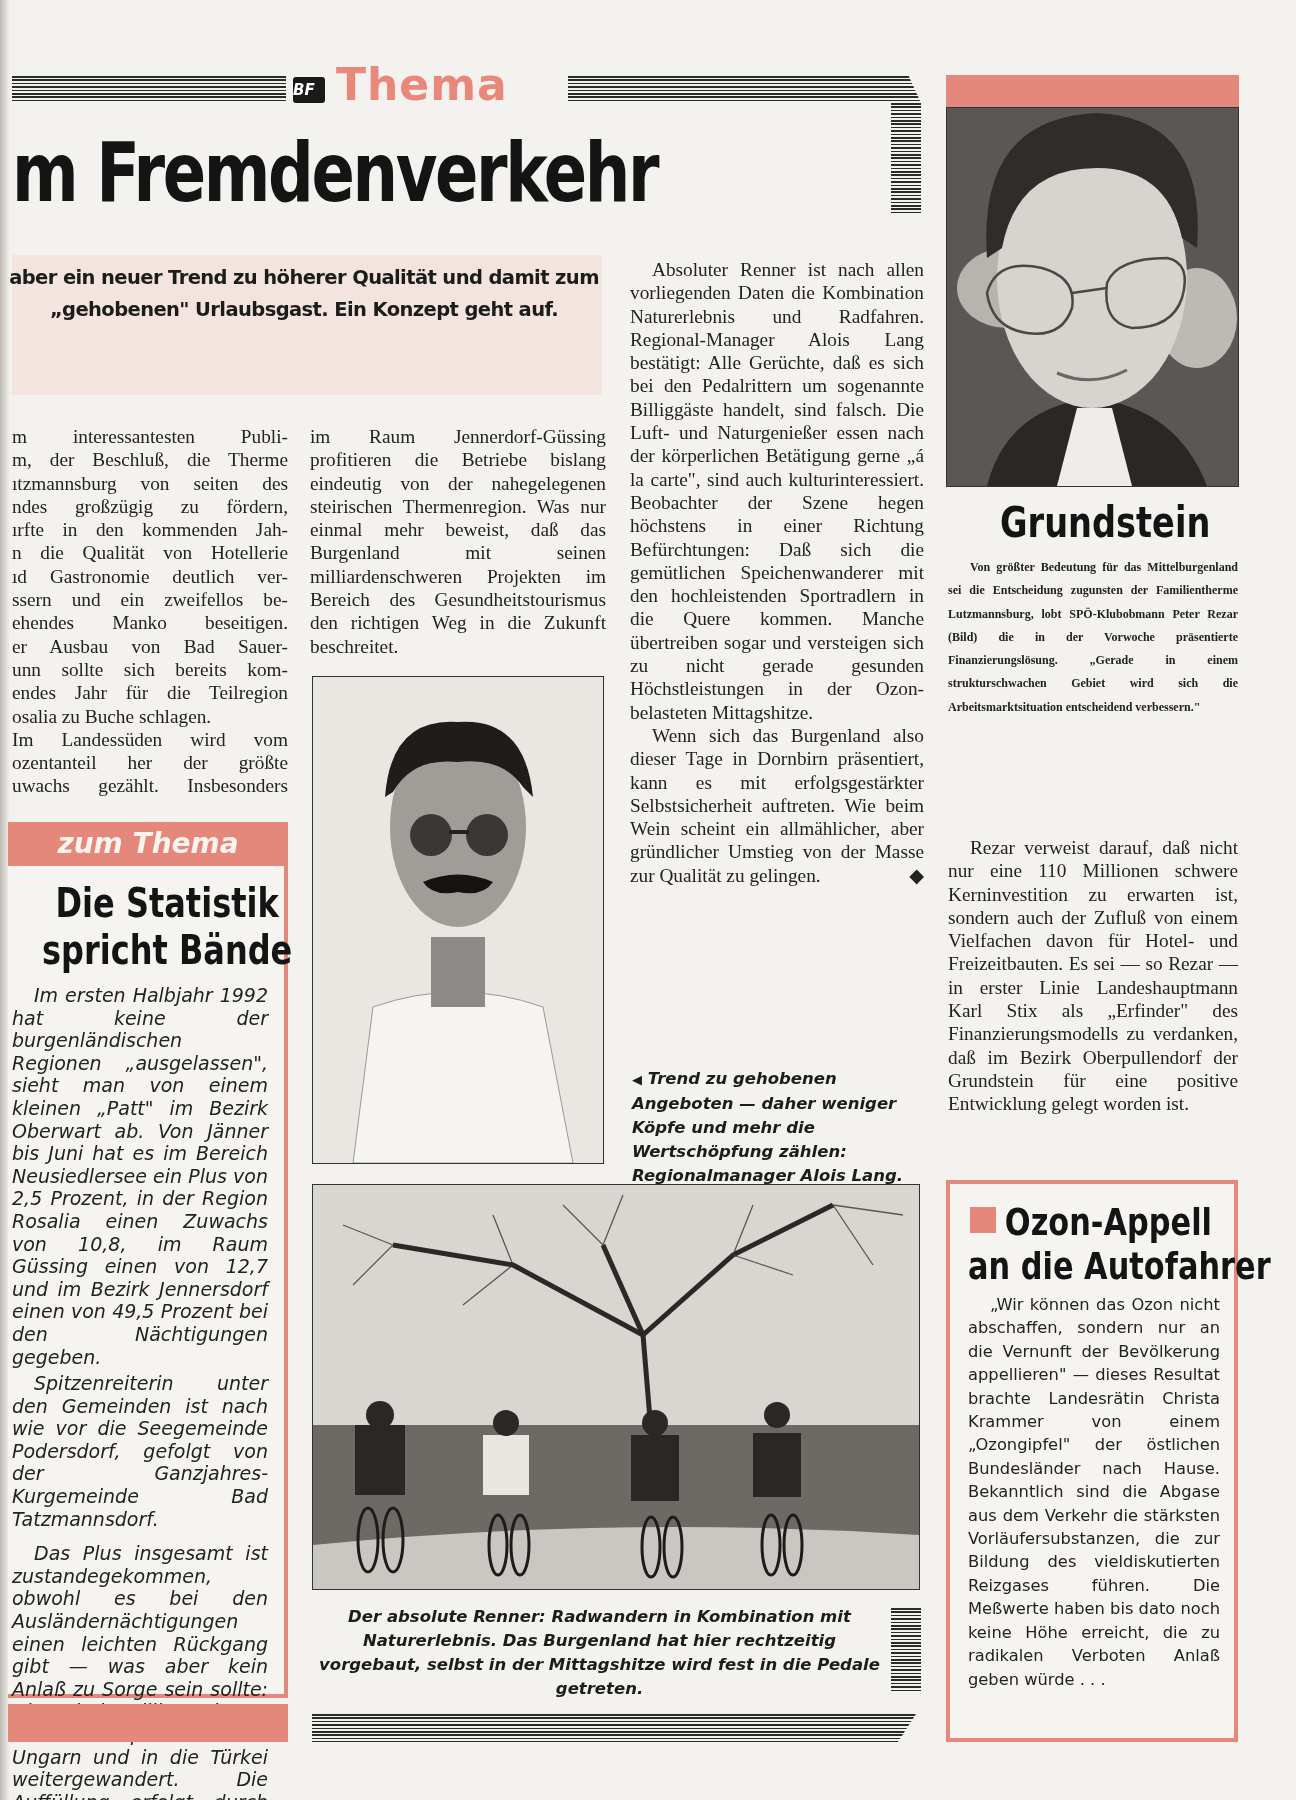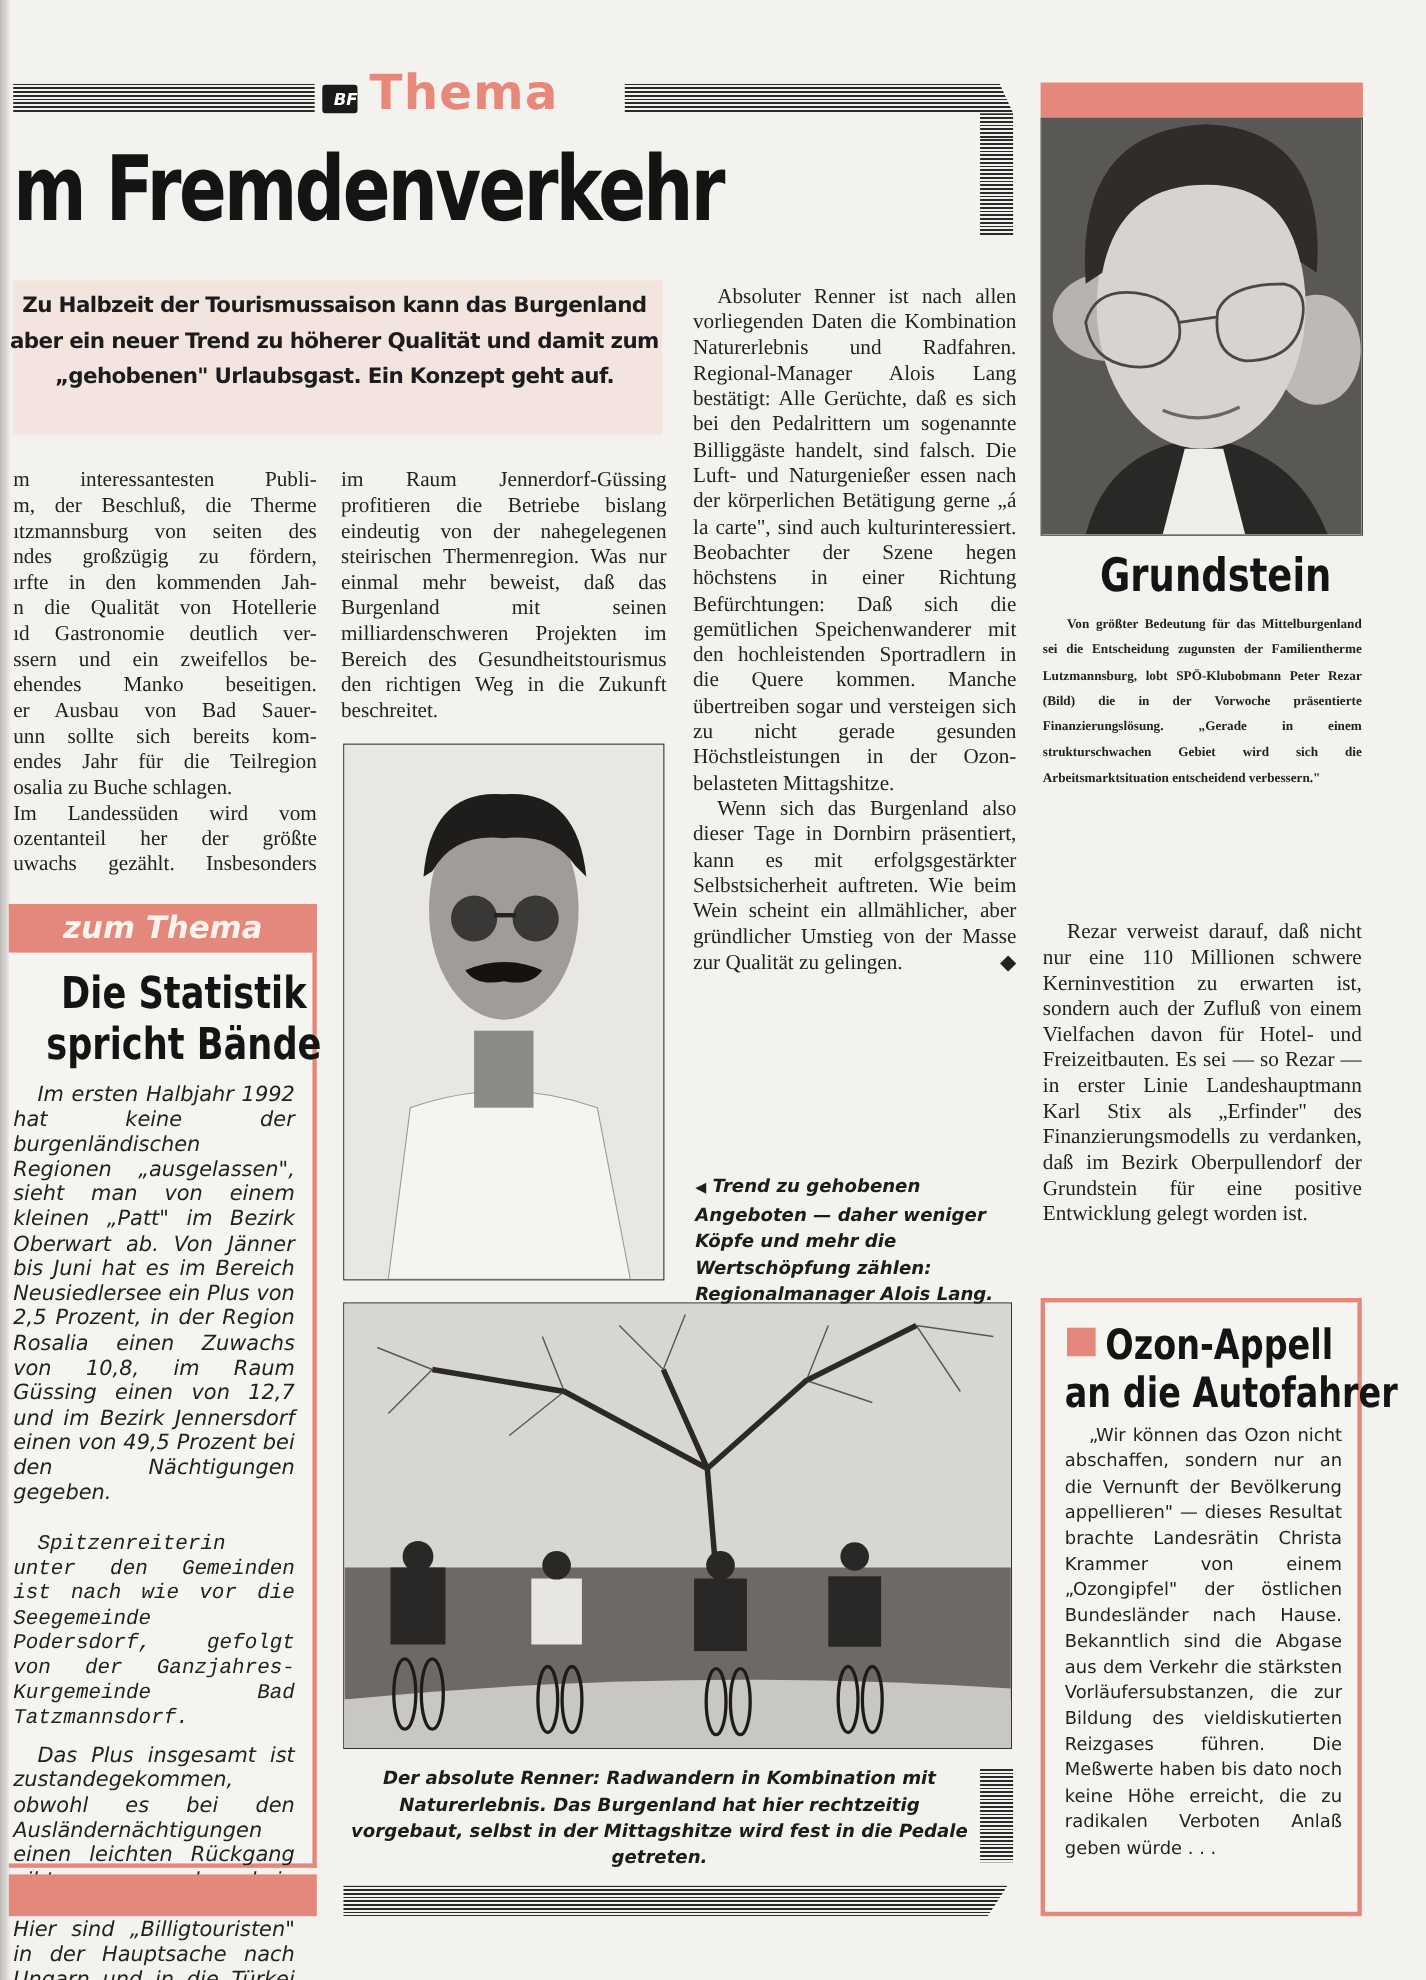--- a/index.html
+++ b/index.html
@@ -16,21 +16,21 @@
     background: repeating-linear-gradient(to bottom, #2a2a2a 0 1.6px, transparent 1.6px 3.4px);
   }
   
   .thema-title {
     font-family:"DejaVu Sans", sans-serif; font-weight:bold; color:#e8887a;
     font-size:44px; letter-spacing:1px; line-height:46px;
   }
   .bf-logo {
     background:#1a1a1a; color:#fff; font-family:"DejaVu Sans", sans-serif;
     font-weight:bold; font-style:italic; font-size:15px; line-height:26px;
-    text-align:right; border-radius:3px;
+    text-align:left; border-radius:3px;
   }
   .headline {
     font-family:"DejaVu Sans", sans-serif; font-weight:bold; font-size:82px;
     letter-spacing:-3px; line-height:90px; color:#141414;
     transform:scaleX(0.78); transform-origin:left top; white-space:nowrap;
   }
   .lead {
     font-family:"DejaVu Sans", sans-serif; font-weight:bold; font-size:19.5px;
     line-height:32px; text-align:center; color:#1c1c1c; letter-spacing:-0.6px;
   }
@@ -70,21 +70,20 @@
 <div class="abs thema-title" style="left:336px;top:62px;">Thema</div>
 <div class="abs stripes-h" style="left:568px;top:76px;width:312px;height:27px;"></div>
 <div class="abs" style="left:880px;top:76px;width:0;height:0;border-left:16px solid transparent;"></div>
 <div class="abs stripes-v" style="left:891px;top:103px;width:30px;height:112px;"></div>
 <div class="abs" style="left:880px;top:76px;width:41px;height:27px;background:repeating-linear-gradient(to bottom,#2a2a2a 0 1.6px,transparent 1.6px 3.4px);clip-path:polygon(0 0,70% 0,100% 100%,0 100%);"></div>
 
 <div class="abs headline" style="left:12px;top:128px;">m Fremdenverkehr</div>
 
 <div class="abs" style="left:12px;top:255px;width:590px;height:140px;background:#f3e4df;"></div>
 <div class="abs lead" style="left:4px;top:262px;width:600px;">
-  <div>Zu Halbzeit der Tourismussaison kann das Burgenland</div>
   <div>aber ein neuer Trend zu höherer Qualität und damit zum</div>
   <div>„gehobenen" Urlaubsgast. Ein Konzept geht auf.</div>
 </div>
 
 <div class="abs body-col" style="left:12px;top:425px;width:276px;text-align-last:justify;">
   <div>m interessantesten Publi-</div>
   <div>m, der Beschluß, die Therme</div>
   <div>ıtzmannsburg von seiten des</div>
   <div>ndes großzügig zu fördern,</div>
   <div>ırfte in den kommenden Jah-</div>
@@ -103,21 +102,21 @@
 
 <div class="abs box-red" style="left:8px;top:822px;width:276px;height:868px;border-left:none;"></div>
 <div class="abs red-band" style="left:8px;top:822px;width:280px;height:44px;"></div>
 <div class="abs zum-thema" style="left:8px;top:824px;width:280px;">zum Thema</div>
 <div class="abs box-title" style="left:42px;top:880px;font-size:40px;line-height:47px;transform:scaleX(0.8);text-align:center;">
   <div>Die Statistik</div>
   <div>spricht Bände</div>
 </div>
 <div class="abs body-col sans-italic" style="left:12px;top:984px;width:256px;font-size:19px;line-height:22.6px;">
   <p class="indent">Im ersten Halbjahr 1992 hat keine der burgenländischen Regionen „ausgelassen", sieht man von einem kleinen „Patt" im Bezirk Oberwart ab. Von Jänner bis Juni hat es im Bereich Neusiedlersee ein Plus von 2,5 Prozent, in der Region Rosalia einen Zuwachs von 10,8, im Raum Güssing einen von 12,7 und im Bezirk Jennersdorf einen von 49,5 Prozent bei den Nächtigungen gegeben.</p>
-  <p class="indent" style="margin-top:24px;font-family:Liberation Mono, monospace;">Spitzenreiterin unter den Gemeinden ist nach wie vor die Seegemeinde Podersdorf, gefolgt von der Ganzjahres-Kurgemeinde Bad Tatzmannsdorf.</p>
+  <p class="indent" style="margin-top:4px;">Spitzenreiterin unter den Gemeinden ist nach wie vor die Seegemeinde Podersdorf, gefolgt von der Ganzjahres-Kurgemeinde Bad Tatzmannsdorf.</p>
   <p class="indent" style="margin-top:12px;">Das Plus insgesamt ist zustandegekommen, obwohl es bei den Ausländernächtigungen einen leichten Rückgang gibt — was aber kein Anlaß zu Sorge sein sollte: Hier sind „Billigtouristen" in der Hauptsache nach Ungarn und in die Türkei weitergewandert. Die Auffüllung erfolgt durch zusätzliche Gäste aus der Schweiz, Italien und den Benelux-Ländern.</p>
 </div>
 <div class="abs red-band" style="left:8px;top:1704px;width:280px;height:38px;"></div>
 
 <div class="abs body-col" style="left:310px;top:425px;width:296px;">
   <p>im Raum Jennerdorf-Güssing profitieren die Betriebe bislang eindeutig von der nahegelegenen steirischen Thermenregion. Was nur einmal mehr beweist, daß das Burgenland mit seinen milliardenschweren Projekten im Bereich des Gesundheitstourismus den richtigen Weg in die Zukunft beschreitet.</p>
 </div>
 
 <div class="abs photo" style="left:312px;top:676px;width:290px;height:486px;background:#ecebe7;">
   <svg width="290" height="486" viewBox="0 0 290 486">

